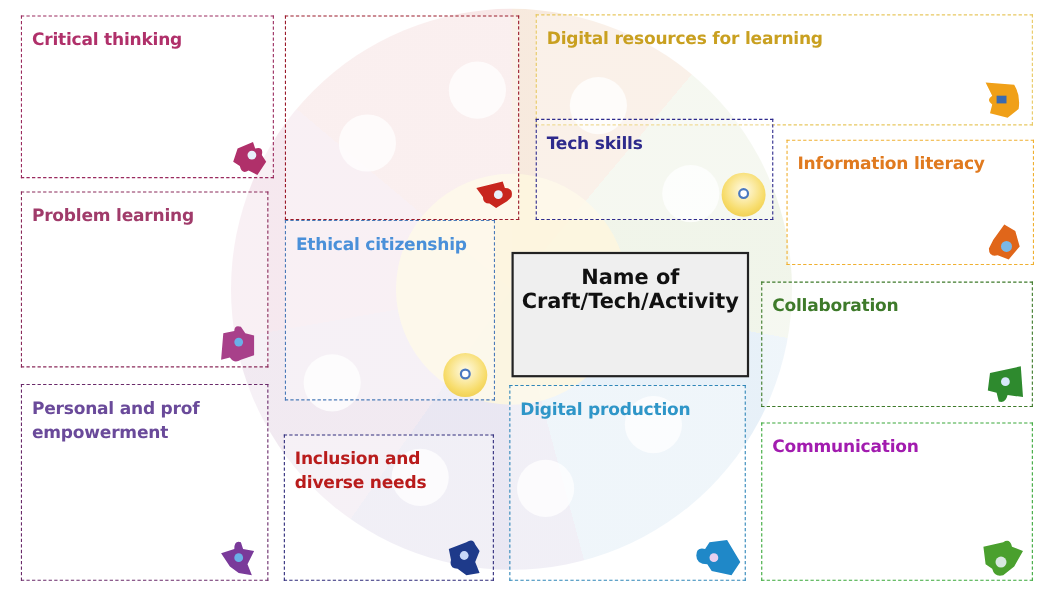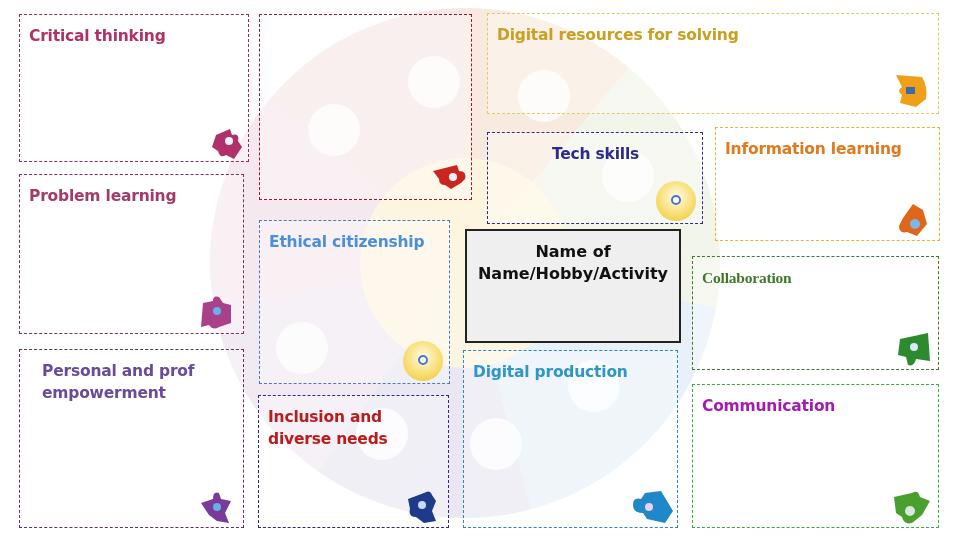--- a/index.html
+++ b/index.html
@@ -42,21 +42,21 @@
     .piece {
       position: absolute; width: 36px; height: 36px;
     }
     .piece svg { width: 100%; height: 100%; display: block; }
     .center-box {
       position: absolute; left: 465px; top: 229px; width: 216px; height: 114px;
       box-sizing: border-box; border: 2px solid #222; background: #efefef;
       text-align: center;
     }
     .center-box .ctitle {
-      margin-top: 10px; font-weight: bold; font-size: 16px; line-height: 22px; color: #111;
+      margin-top: 10px; font-weight: bold; font-size: 19px; line-height: 22px; color: #111;
     }
     .orb {
       position: absolute; width: 40px; height: 40px; border-radius: 50%;
       background: radial-gradient(circle at 50% 40%, #fffbe8 0%, #f7dc6a 60%, #e9c23a 100%);
     }
     .orb .dot {
       position: absolute; left: 15px; top: 14px; width: 10px; height: 10px; border-radius: 50%;
       background: #ffffff; border: 2px solid #4a78c0; box-sizing: border-box;
     }
   </style>
@@ -87,82 +87,82 @@
 <div class="box" style="left:259px;top:14px;width:213px;height:186px;border-color:#9a1a2a;">
   <div class="piece" style="right:4px;bottom:4px;">
     <svg viewBox="0 0 36 36">
         <path d="M2 12 L26 6 L28 12 Q36 12 34 20 L30 24 L20 30 L14 26 Q8 26 8 20 Z" fill="#c8261e"></path>
         <circle cx="22" cy="18" r="4" fill="#e8f0fb"></circle>
       </svg>
   </div>
 </div>
 
 <div class="box" style="left:487px;top:13px;width:452px;height:101px;border-color:#e8c860;">
-  <div class="title" style="color:#c9a020;">Digital resources for solving</div>
+  <div class="title" style="color:#c9a020;">Digital resources for learning</div>
   <div class="piece" style="right:8px;bottom:4px;">
     <svg viewBox="0 0 36 36">
         <path d="M2 2 L28 4 Q34 14 32 26 L22 34 L6 30 L8 22 Q2 18 8 14 Z" fill="#f0a018"></path>
         <rect x="12" y="14" width="9" height="7" fill="#3a6ab0"></rect>
       </svg>
   </div>
 </div>
 
-<div class="box" style="left:487px;top:132px;width:216px;height:92px;border-color:#2e2a8c;text-align:center;">
+<div class="box" style="left:487px;top:108px;width:216px;height:92px;border-color:#2e2a8c;">
   <div class="title" style="color:#2e2a8c;">Tech skills</div>
   <div class="orb" style="right:6px;bottom:2px;">
       <span class="dot"></span>
     </div>
 </div>
 
 <div class="box" style="left:715px;top:127px;width:225px;height:114px;border-color:#f0b030;">
-  <div class="title" style="color:#e07a1f;">Information learning</div>
+  <div class="title" style="color:#e07a1f;">Information literacy</div>
   <div class="piece" style="right:8px;bottom:2px;">
     <svg viewBox="0 0 36 36">
         <path d="M18 2 L28 8 L32 22 L22 34 L12 30 Q4 32 4 24 L8 16 Z" fill="#e0661a"></path>
         <circle cx="20" cy="22" r="5" fill="#7ab8e8"></circle>
       </svg>
   </div>
 </div>
 
 <div class="box" style="left:19px;top:174px;width:225px;height:160px;border-color:#8a2a5a;">
   <div class="title" style="color:#a03b6a;">Problem learning</div>
   <div class="piece" style="right:8px;bottom:2px;">
     <svg viewBox="0 0 36 36">
         <path d="M4 8 L14 6 Q14 0 20 2 L24 8 L32 10 L32 28 L20 32 Q14 36 10 30 L2 32 Z" fill="#a8408a"></path>
         <circle cx="18" cy="16" r="4" fill="#6ab0e8"></circle>
       </svg>
   </div>
 </div>
 
-<div class="box" style="left:259px;top:220px;width:191px;height:164px;border-color:#4a7ab8;text-decoration:underline;">
+<div class="box" style="left:259px;top:200px;width:191px;height:164px;border-color:#4a7ab8;text-decoration:underline;">
   <div class="title" style="color:#4a90d9;">Ethical citizenship</div>
   <div class="orb" style="right:6px;bottom:2px;">
       <span class="dot"></span>
     </div>
 </div>
 
 <div class="center-box">
   <div class="ctitle">
     <div>Name of</div>
-    <div>Name/Hobby/Activity</div>
+    <div>Craft/Tech/Activity</div>
   </div>
 </div>
 
 <div class="box" style="left:692px;top:256px;width:247px;height:114px;border-color:#3e7a2a;">
-  <div class="title" style="color:#3e7a2a;font-family:Liberation Serif, serif;">Collaboration</div>
+  <div class="title" style="color:#3e7a2a;">Collaboration</div>
   <div class="piece" style="right:6px;bottom:2px;">
     <svg viewBox="0 0 36 36">
         <path d="M4 8 L32 2 L34 30 L20 28 Q18 36 12 34 L10 26 L2 24 Z" fill="#2e8a2e"></path>
         <circle cx="18" cy="16" r="4" fill="#d8e8fb"></circle>
       </svg>
   </div>
 </div>
 
 <div class="box" style="left:19px;top:349px;width:225px;height:179px;border-color:#6a2a6a;">
-  <div class="title" style="color:#6a4a9a;margin-left:13px;">Personal and prof empowerment</div>
+  <div class="title" style="color:#6a4a9a;">Personal and prof empowerment</div>
   <div class="piece" style="right:8px;bottom:2px;">
     <svg viewBox="0 0 36 36">
         <path d="M2 14 L14 10 Q14 2 20 4 L22 10 L32 12 L26 24 L30 34 L18 32 L10 26 Z" fill="#7a3a9a"></path>
         <circle cx="18" cy="18" r="4" fill="#6ab0e8"></circle>
       </svg>
   </div>
 </div>
 
 <div class="box" style="left:258px;top:395px;width:191px;height:133px;border-color:#2e2a7a;">
   <div class="title" style="color:#b91c1c;">Inclusion and diverse needs</div>

